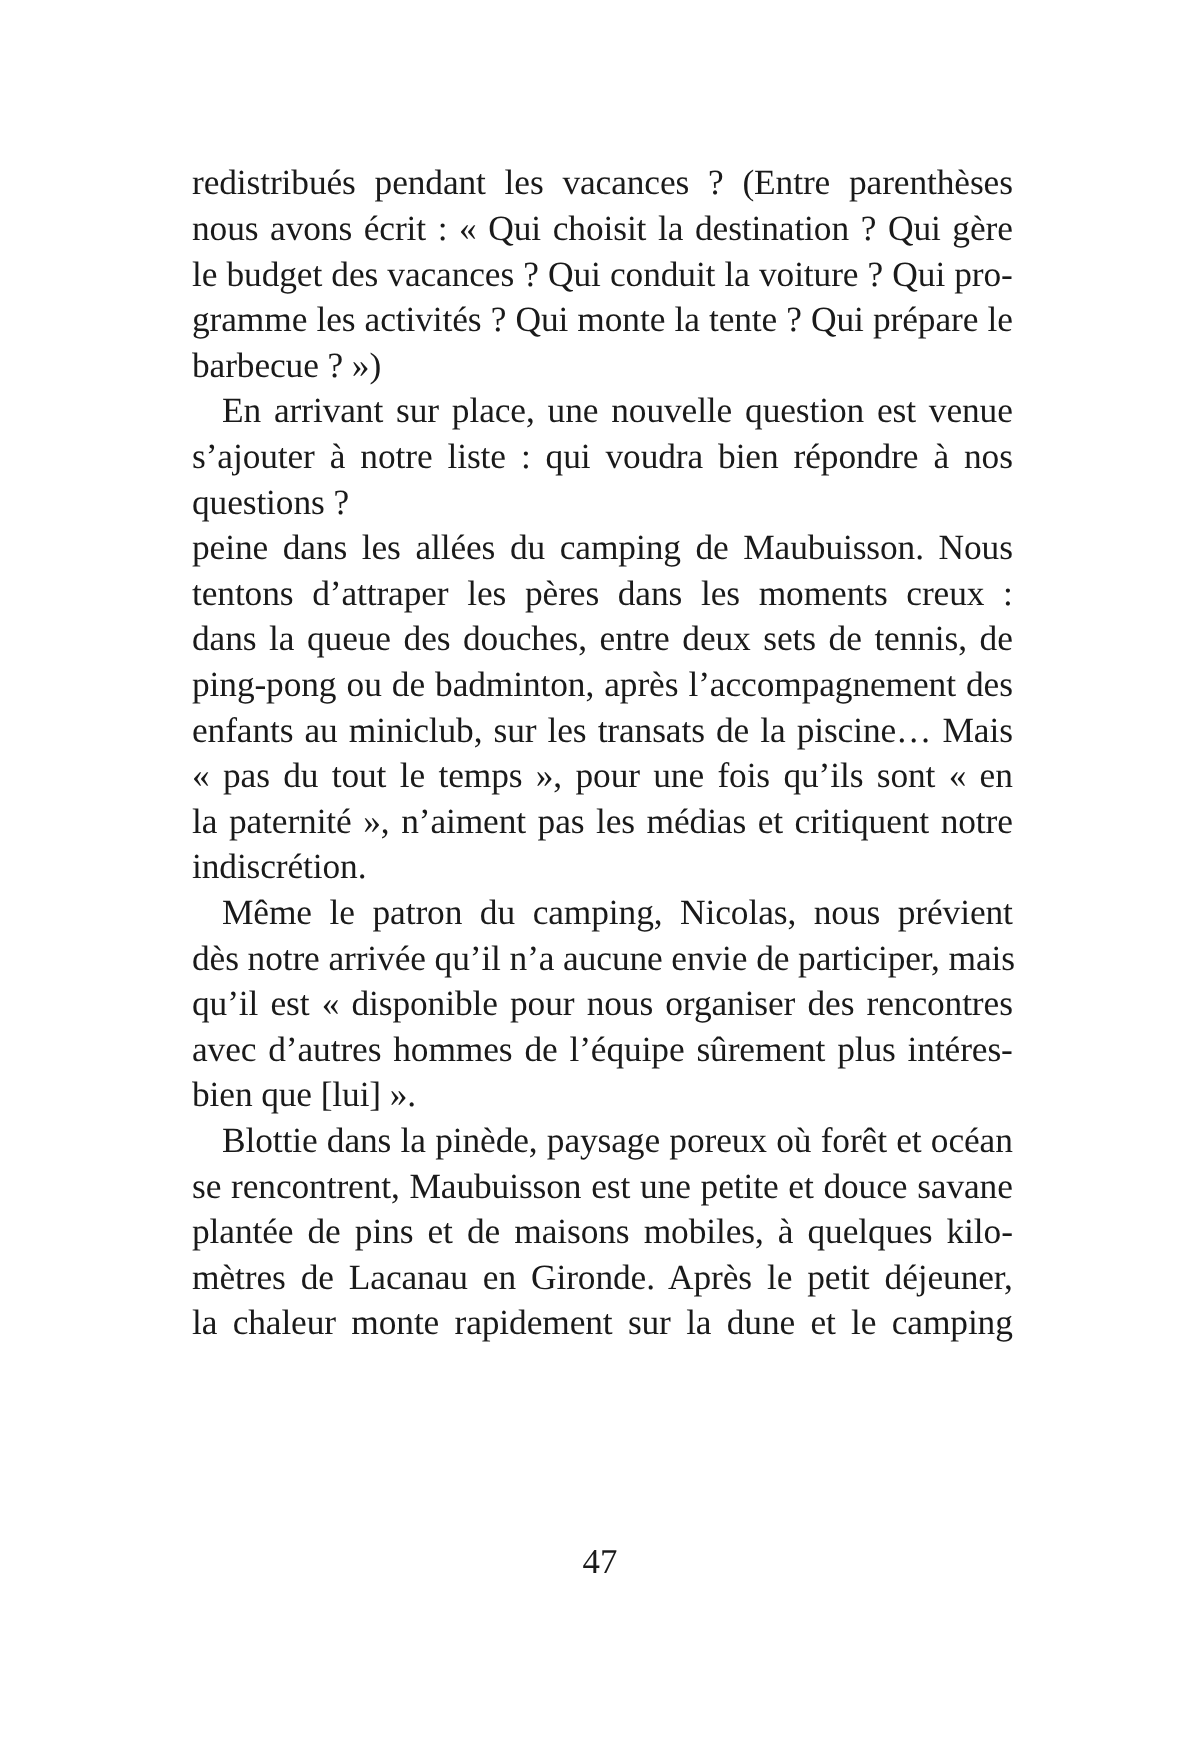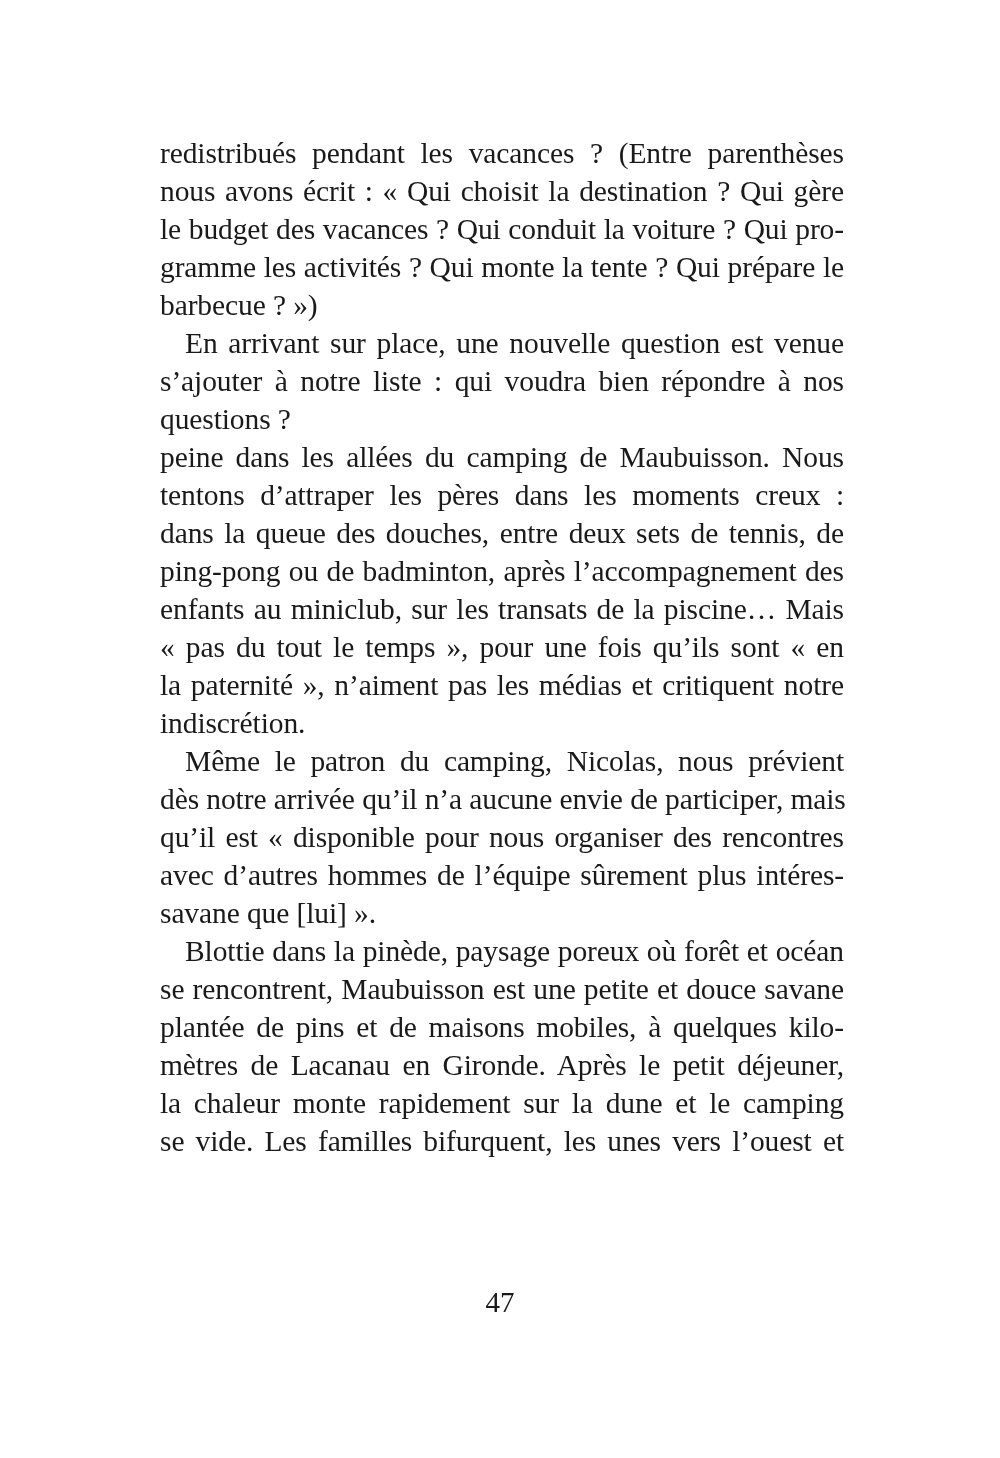--- a/index.html
+++ b/index.html
@@ -85,28 +85,27 @@
       <span class="line">« pas du tout le temps », pour une fois qu’ils sont « en</span>
       <span class="line">la paternité », n’aiment pas les médias et critiquent notre</span>
       <span class="line last">indiscrétion.</span>
     </div>
 
     <div>
       <span class="line indent">Même le patron du camping, Nicolas, nous prévient</span>
       <span class="line">dès notre arrivée qu’il n’a aucune envie de participer, mais</span>
       <span class="line">qu’il est « disponible pour nous organiser des rencontres</span>
       <span class="line">avec d’autres hommes de l’équipe sûrement plus intéres-</span>
-      <span class="line last">savane que [lui] ».</span>
+      <span class="line last">bien que [lui] ».</span>
     </div>
 
     <div>
       <span class="line indent">Blottie dans la pinède, paysage poreux où forêt et océan</span>
       <span class="line">se rencontrent, Maubuisson est une petite et douce savane</span>
       <span class="line">plantée de pins et de maisons mobiles, à quelques kilo-</span>
       <span class="line">mètres de Lacanau en Gironde. Après le petit déjeuner,</span>
       <span class="line">la chaleur monte rapidement sur la dune et le camping</span>
-      <span class="line">se vide. Les familles bifurquent, les unes vers l’ouest et</span>
     </div>
 
   </div>
 
   <div class="page-number">47</div>
 </div>
 
 </body></html>

